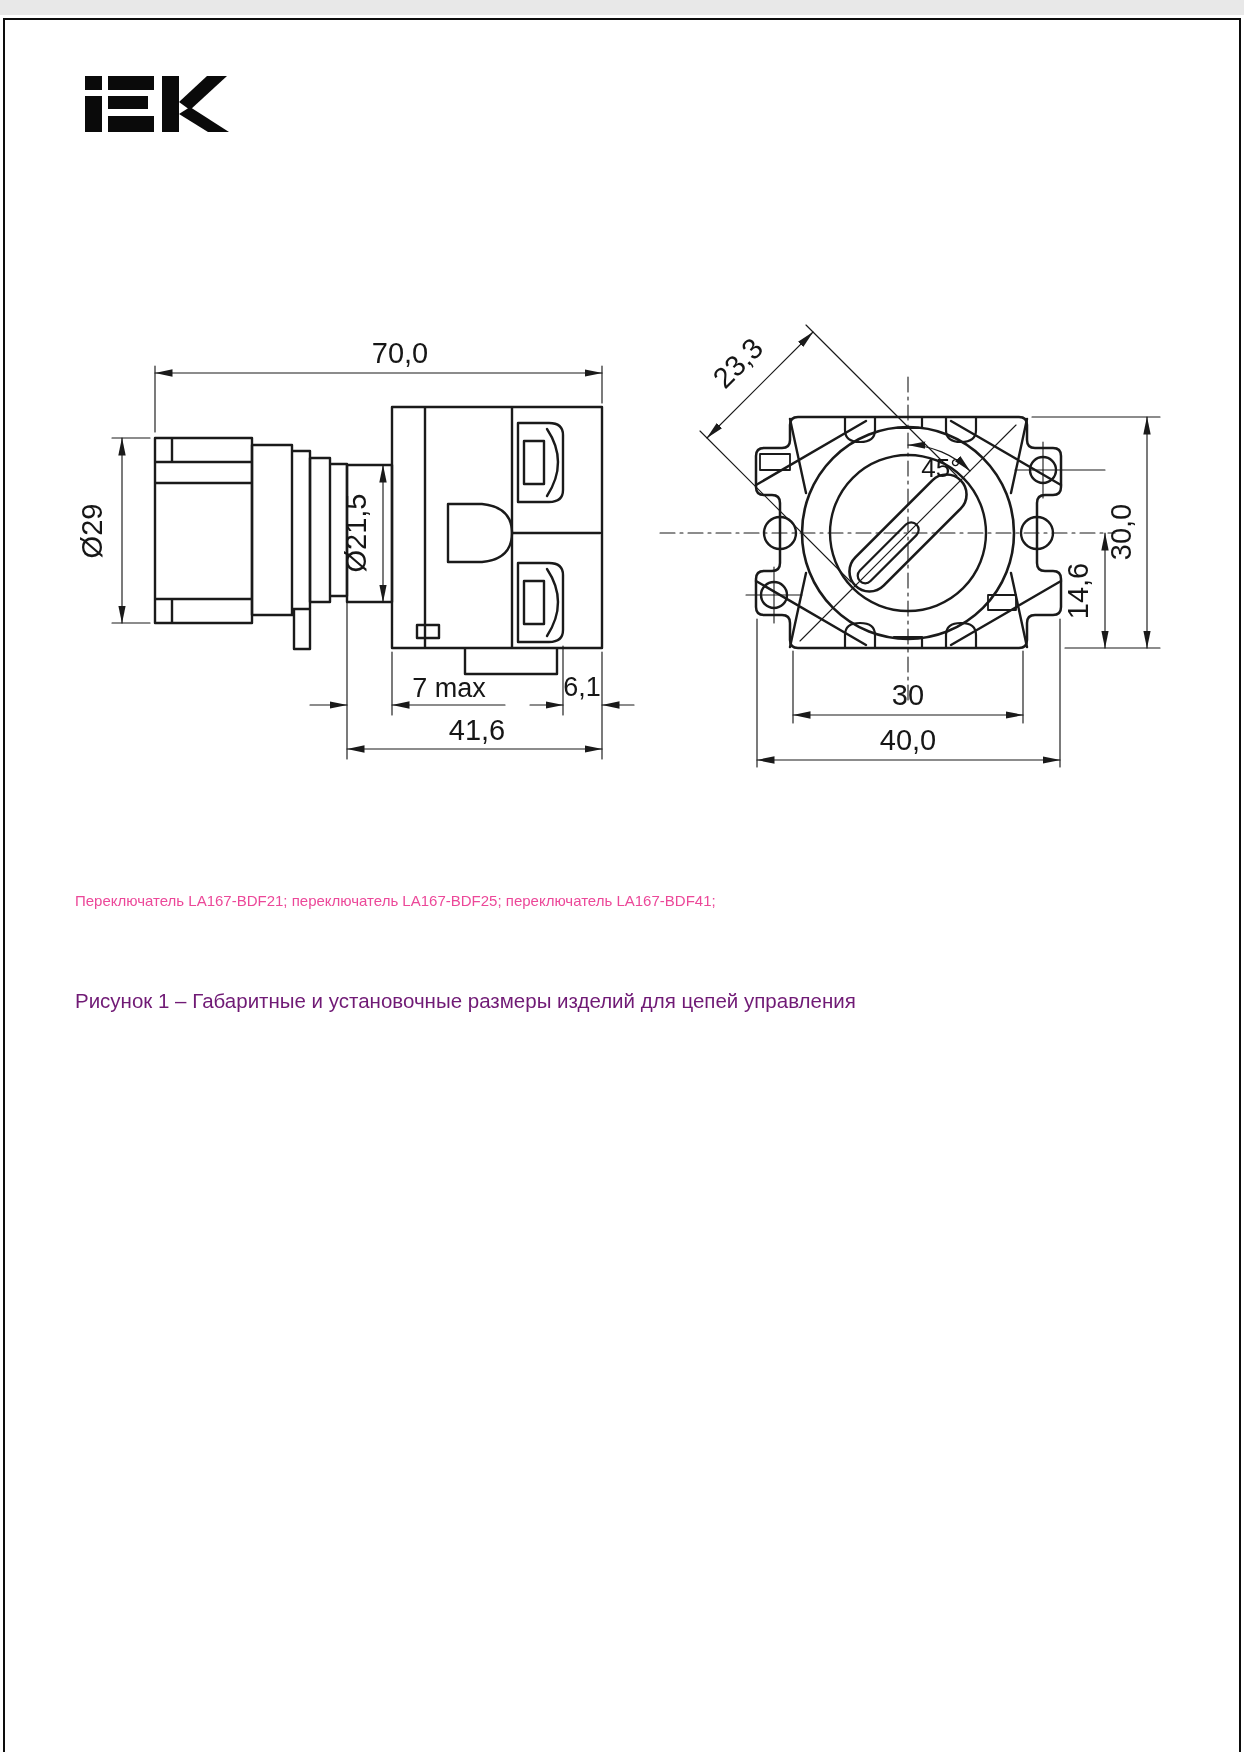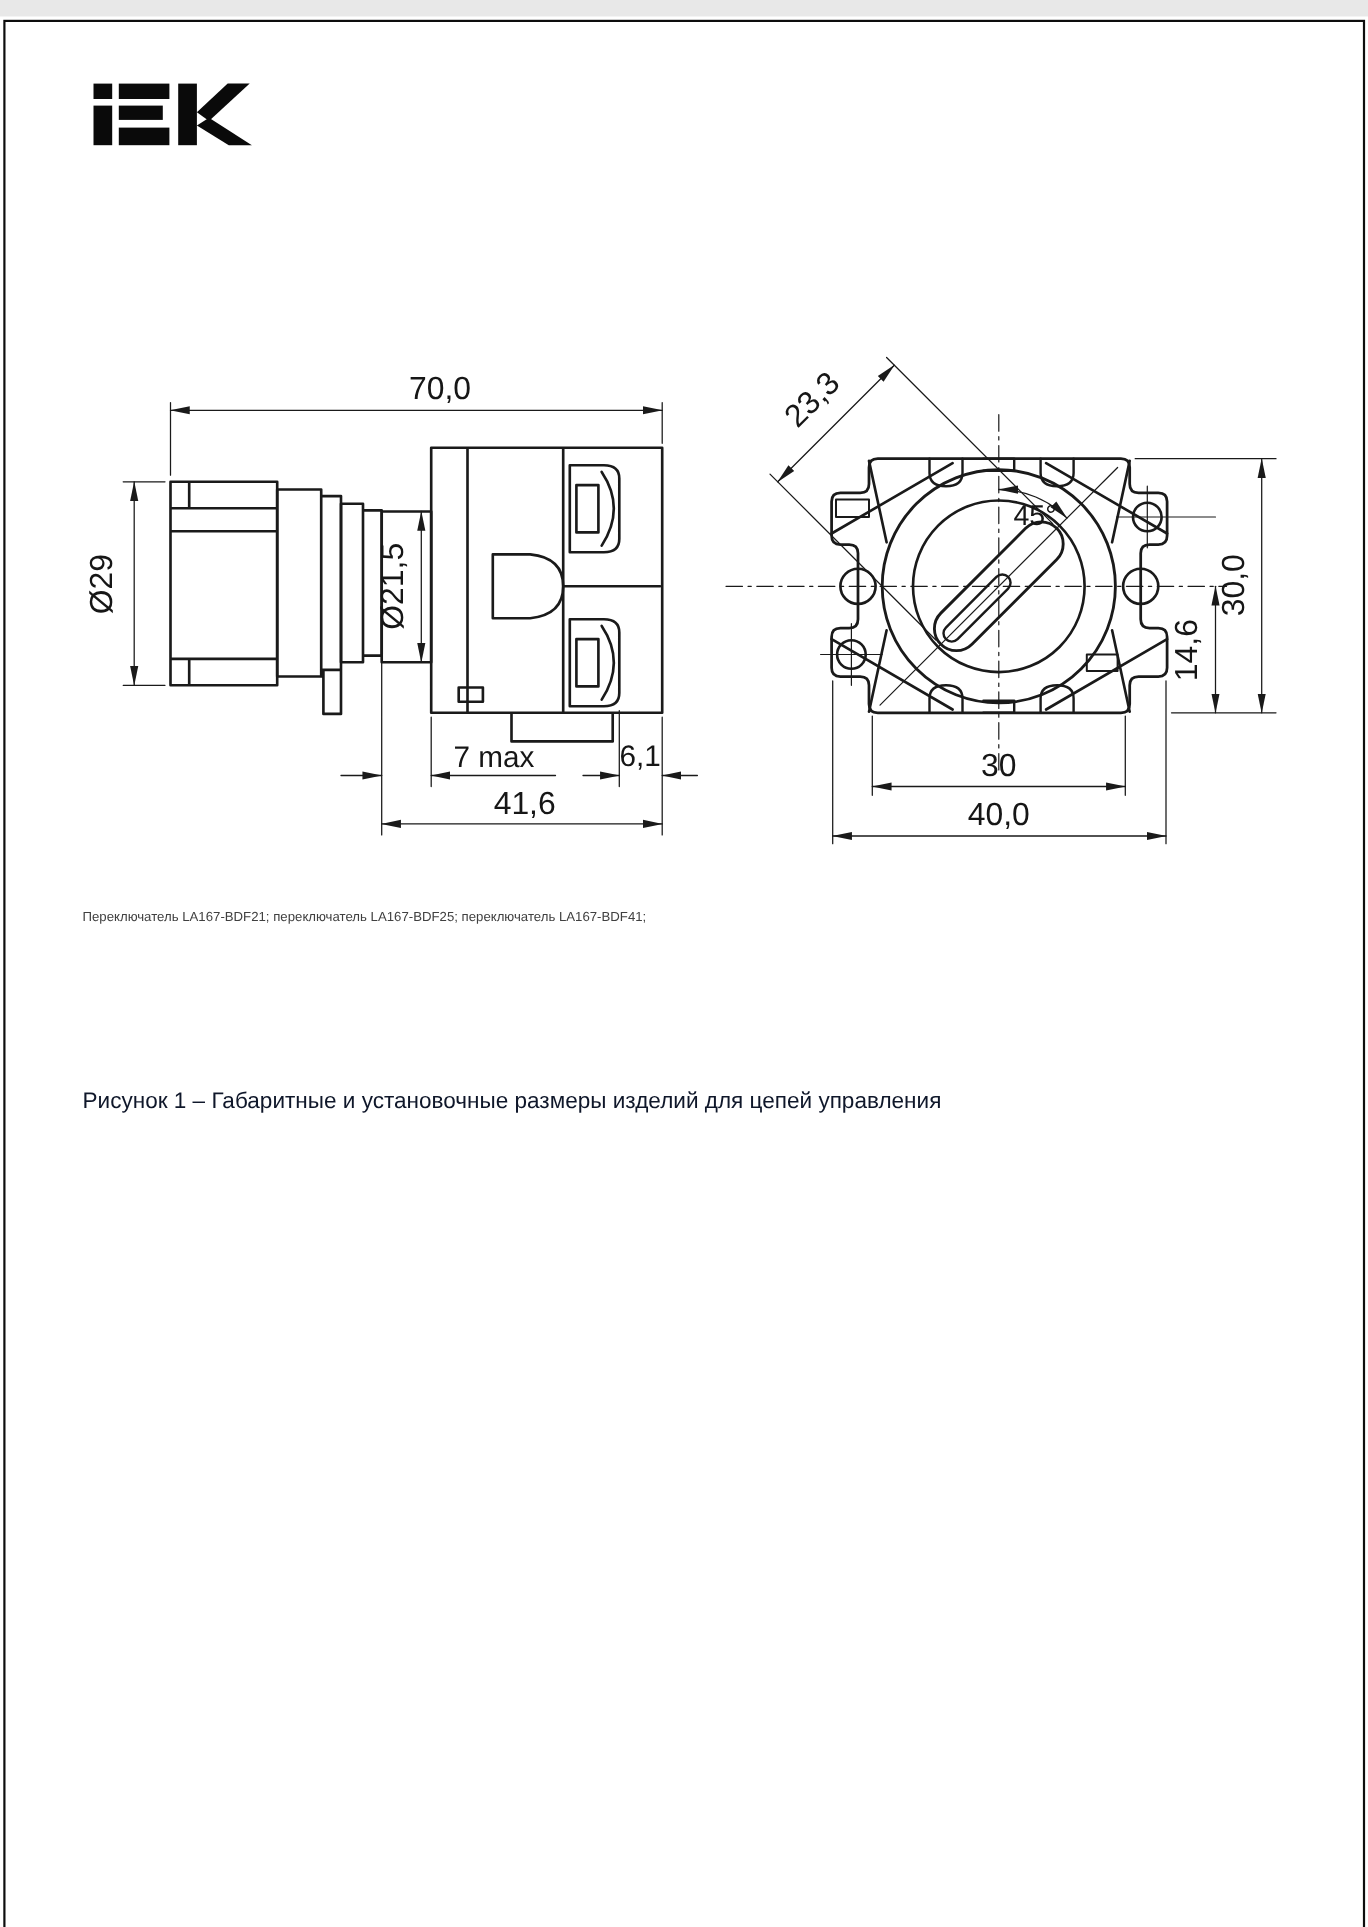--- a/index.html
+++ b/index.html
@@ -15,27 +15,27 @@
     position:absolute;inset:3px;
     border:2px solid #0d0d0d;
     pointer-events:none;
   }
   svg text{
     font-family:"Liberation Sans", sans-serif;
     fill:#161616;
   }
   .dwg{position:absolute;left:0;top:0;}
   .desc{
-    position:absolute;left:75px;top:805px;
-    font-size:12px;line-height:26px;color:#404040;
+    position:absolute;left:75px;top:873px;
+    font-size:15px;line-height:26px;color:#ec4899;
     white-space:nowrap;
   }
   .caption{
     position:absolute;left:75px;top:974px;
-    font-size:20.5px;color:#0f172a;white-space:nowrap;
+    font-size:20.5px;color:#701a75;white-space:nowrap;
   }
 </style>
 </head>
 <body>
 
 <div class="page">
   <div class="page-border"></div>
 
   <svg class="dwg" width="1244" height="1752" viewBox="0 0 1244 1752">
     <defs>

